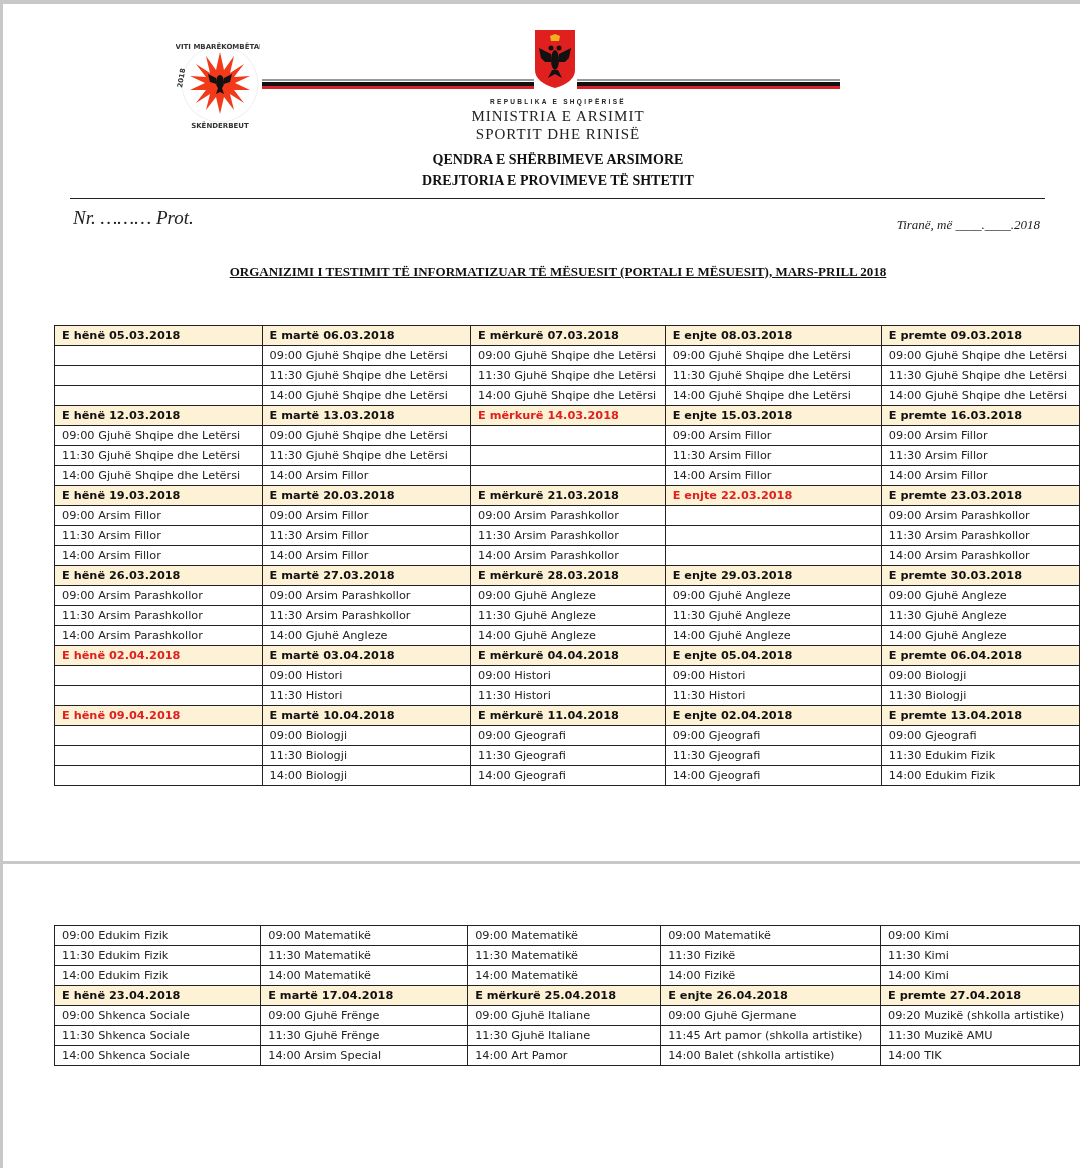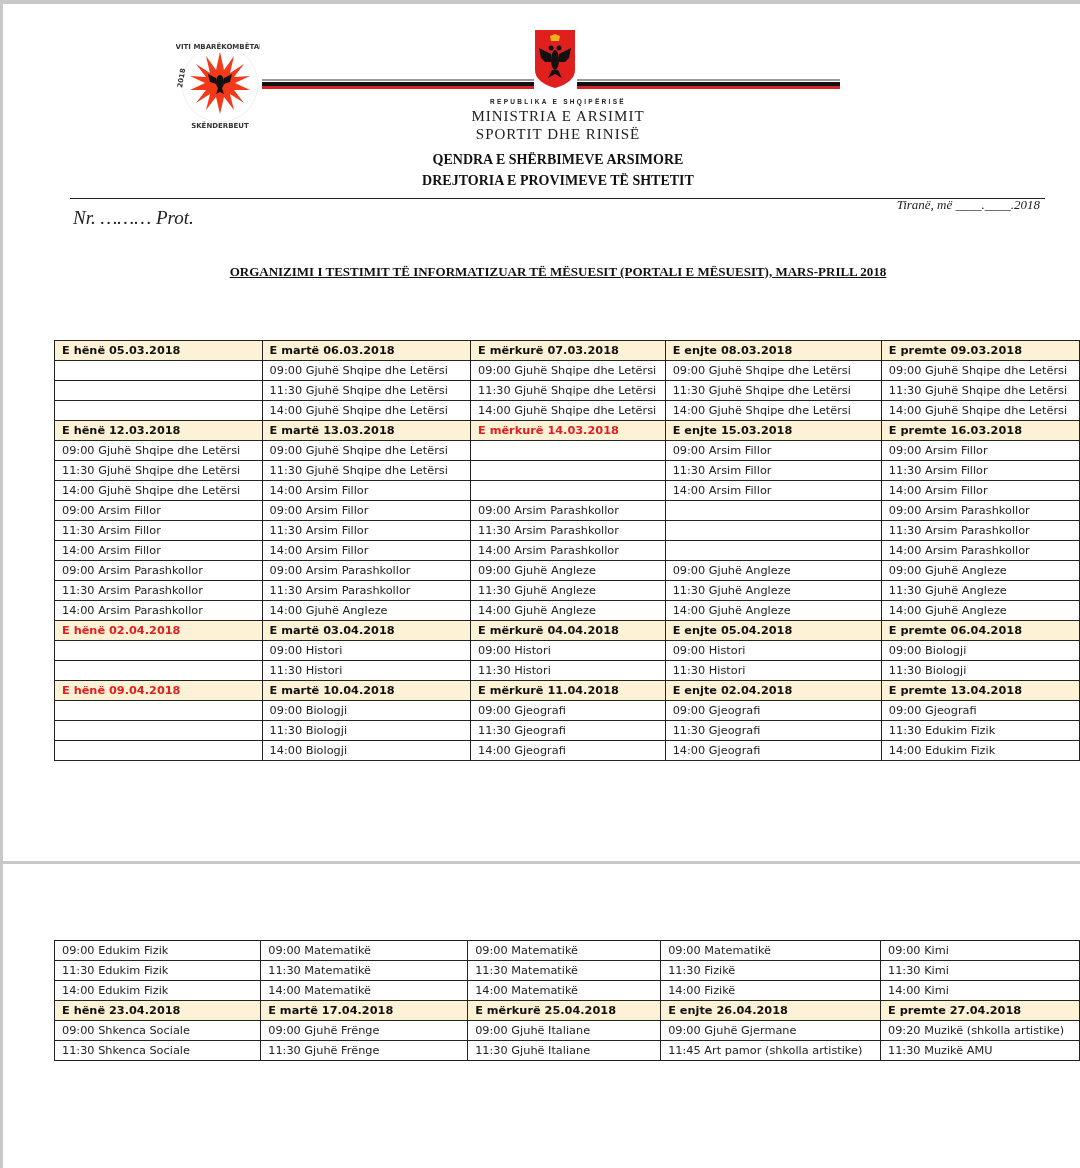--- a/index.html
+++ b/index.html
@@ -31,27 +31,27 @@
   .ministria { position: absolute; left: 0; width: 1116px; text-align: center;
     font-family: "Liberation Serif", serif; font-size: 15px; letter-spacing: 1px; color: #222; }
   .min1 { top: 108px; }
   .min2 { top: 126px; }
   .qendra { position: absolute; left: 0; width: 1116px; text-align: center;
     font-family: "Liberation Serif", serif; font-weight: bold; font-size: 14px; color: #111; }
   .q1 { top: 152px; }
   .q2 { top: 173px; }
   .hline { position: absolute; left: 70px; top: 198px; width: 975px; height: 1px; background: #222; }
   .nr { position: absolute; left: 73px; top: 207px; font-family: "Liberation Serif", serif; font-style: italic; font-size: 19px; color: #222; }
-  .tirane { position: absolute; right: 40px; top: 197px; font-family: "Liberation Serif", serif; font-style: italic; font-size: 13px; color: #222; text-align: right; }
+  .tirane { position: absolute; right: 40px; top: 217px; font-family: "Liberation Serif", serif; font-style: italic; font-size: 13px; color: #222; text-align: right; }
   .doc-title { position: absolute; left: 0; width: 1116px; top: 264px; text-align: center;
     font-family: "Liberation Serif", serif; font-weight: bold; font-size: 13px; color: #111; text-decoration: underline; }
 
   
   table.sched { position: absolute; left: 54px; border-collapse: collapse; table-layout: fixed;
-    font-family: "DejaVu Sans", sans-serif; font-size: 11.3px; color: #222; margin-top: 15px; }
+    font-family: "DejaVu Sans", sans-serif; font-size: 11.3px; color: #222; }
   table.sched td { border: 1px solid #222; height: 19px; padding: 0 0 0 7px; white-space: nowrap; overflow: hidden; line-height: 17px; }
   table.sched tr.hdr td { background: #fdf1d6; font-weight: bold; color: #111; }
   table.sched tr.hdr td.holiday { color: #e0201f; }
   table.sched { border: 1.5px solid #111; }
   .t1 { top: 325px; }
   .t2 { top: 925px; }
   col.c1 { width: 211px; }
   col.c2 { width: 212px; }
   col.c3 { width: 196px; }
   col.c4 { width: 221px; }
@@ -171,40 +171,54 @@
         <td>11:30 Arsim Fillor</td>
         <td>11:30 Arsim Fillor</td>
       </tr>
       <tr>
         <td>14:00 Gjuhë Shqipe dhe Letërsi</td>
         <td>14:00 Arsim Fillor</td>
         <td></td>
         <td>14:00 Arsim Fillor</td>
         <td>14:00 Arsim Fillor</td>
       </tr>
+      <tr class="hdr">
+        <td>E hënë 19.03.2018</td>
+        <td>E martë 20.03.2018</td>
+        <td>E mërkurë 21.03.2018</td>
+        <td class="holiday">E enjte 22.03.2018</td>
+        <td>E premte 23.03.2018</td>
+      </tr>
       <tr>
         <td>09:00 Arsim Fillor</td>
         <td>09:00 Arsim Fillor</td>
         <td>09:00 Arsim Parashkollor</td>
         <td></td>
         <td>09:00 Arsim Parashkollor</td>
       </tr>
       <tr>
         <td>11:30 Arsim Fillor</td>
         <td>11:30 Arsim Fillor</td>
         <td>11:30 Arsim Parashkollor</td>
         <td></td>
         <td>11:30 Arsim Parashkollor</td>
       </tr>
       <tr>
         <td>14:00 Arsim Fillor</td>
         <td>14:00 Arsim Fillor</td>
         <td>14:00 Arsim Parashkollor</td>
         <td></td>
         <td>14:00 Arsim Parashkollor</td>
+      </tr>
+      <tr class="hdr">
+        <td>E hënë 26.03.2018</td>
+        <td>E martë 27.03.2018</td>
+        <td>E mërkurë 28.03.2018</td>
+        <td>E enjte 29.03.2018</td>
+        <td>E premte 30.03.2018</td>
       </tr>
       <tr>
         <td>09:00 Arsim Parashkollor</td>
         <td>09:00 Arsim Parashkollor</td>
         <td>09:00 Gjuhë Angleze</td>
         <td>09:00 Gjuhë Angleze</td>
         <td>09:00 Gjuhë Angleze</td>
       </tr>
       <tr>
         <td>11:30 Arsim Parashkollor</td>
@@ -316,14 +330,21 @@
         <td>09:00 Gjuhë Gjermane</td>
         <td>09:20 Muzikë (shkolla artistike)</td>
       </tr>
       <tr>
         <td>11:30 Shkenca Sociale</td>
         <td>11:30 Gjuhë Frënge</td>
         <td>11:30 Gjuhë Italiane</td>
         <td>11:45 Art pamor (shkolla artistike)</td>
         <td>11:30 Muzikë AMU</td>
       </tr>
+      <tr>
+        <td>14:00 Shkenca Sociale</td>
+        <td>14:00 Arsim Special</td>
+        <td>14:00 Art Pamor</td>
+        <td>14:00 Balet (shkolla artistike)</td>
+        <td>14:00 TIK</td>
+      </tr>
     </tbody>
 </table>
 
 </body></html>

